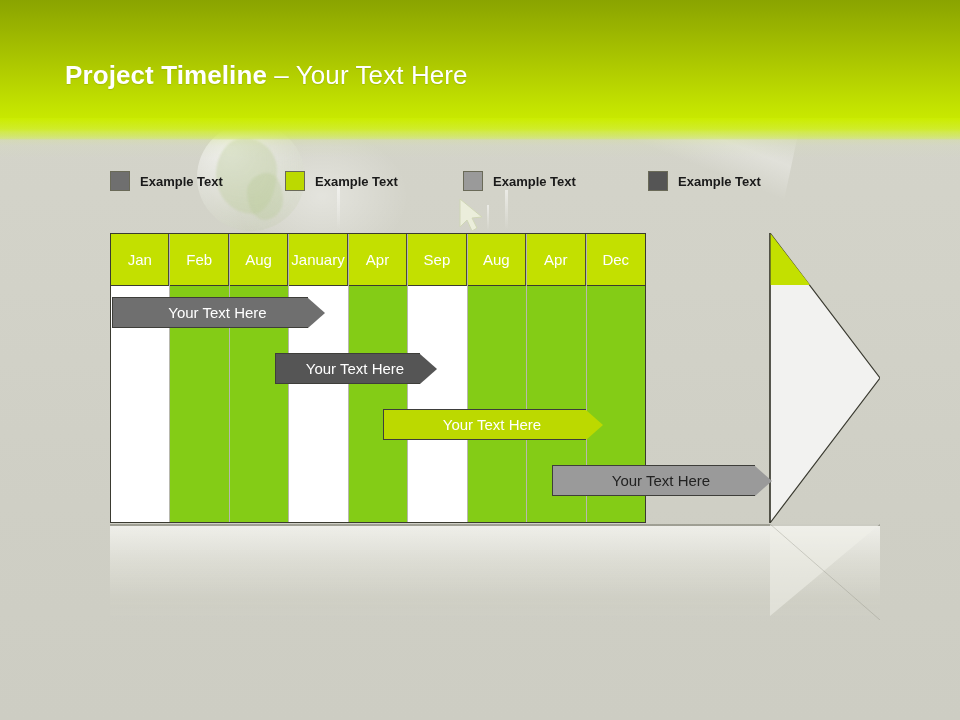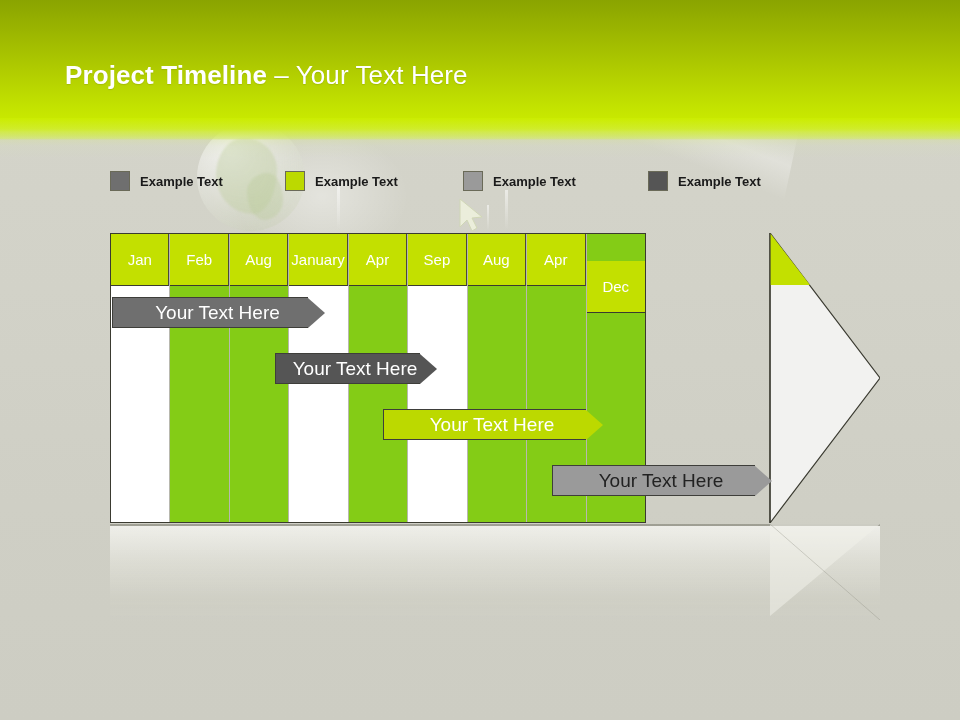--- a/index.html
+++ b/index.html
@@ -205,21 +205,21 @@
     background: #c3e000;
     border-bottom: 1px solid #3a3a30;
     border-right: 1px solid #4a4a3a;
     box-sizing: border-box;
     display: flex;
     align-items: center;
     justify-content: center;
     color: #ffffff;
     font-size: 15px;
   }
-  .month-col:last-child .month-head { border-right: none; margin-top: 27px; }
+  .month-col:last-child .month-head { border-right: none; }
 
   
   .bars-layer {
     position: absolute;
     left: 0; top: 0;
     width: 770px;
     height: 290px;
     pointer-events: none;
   }
   .task-bar {
@@ -232,21 +232,21 @@
   .task-bar .bar-body {
     position: relative;
     height: 31px;
     box-sizing: border-box;
     border: 1px solid #3e3e3a;
     border-right: none;
     display: flex;
     align-items: center;
     justify-content: center;
     padding-left: 14px;
-    font-size: 19px;
+    font-size: 15px;
     white-space: nowrap;
   }
   .task-bar .bar-head {
     width: 0; height: 0;
     border-top: 15.5px solid transparent;
     border-bottom: 15.5px solid transparent;
     flex: 0 0 auto;
   }
   .task-bar .bar-label { position: relative; z-index: 2; }
 

